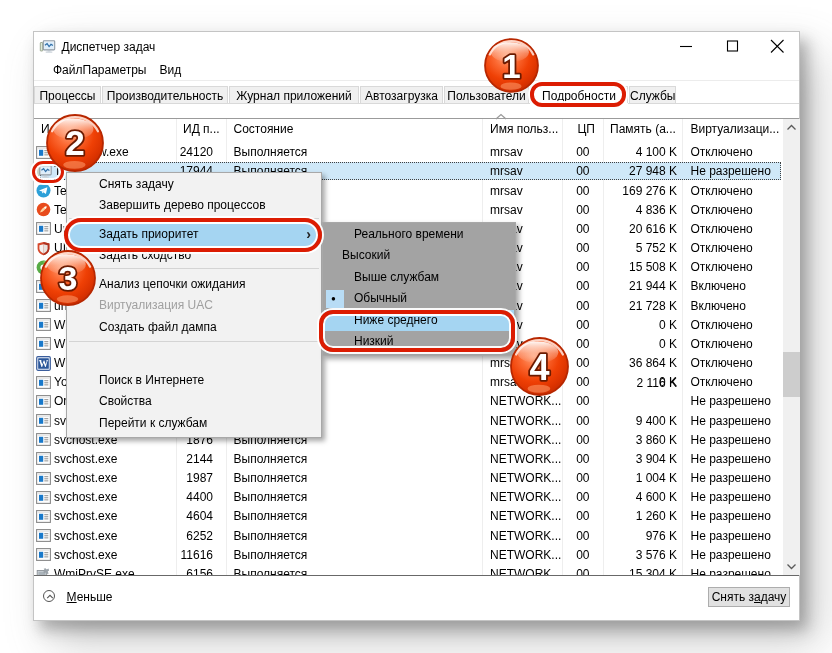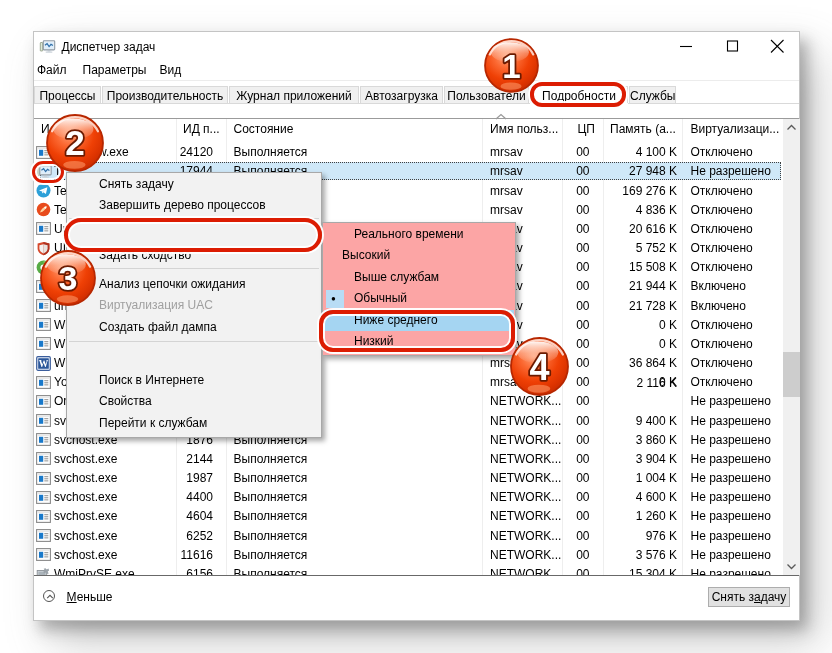--- a/index.html
+++ b/index.html
@@ -33,21 +33,21 @@
 
 #footer { position:absolute; left:0; top:543.6px; width:765px; height:44.39999999999998px; background:#fff; }
 #lesscirc { position:absolute; left:8.5px; top:558px; width:12px; height:12px; border:1px solid #555; border-radius:50%; }
 #lesstext { position:absolute; left:32.5px; top:564.5px; font-size:12px; transform:translateY(-50%); }
 #endbtn { position:absolute; left:674px; top:555px; width:82px; height:20px; background:#e1e1e1;
   border:1px solid #adadad; font-size:12px; text-align:center; line-height:18px; }
 
 #cmenu { position:absolute; left:32px; top:139.5px; width:256px; height:266px;
   background:#f2f2f2; border:1px solid #a8a8a8; box-shadow:3px 3px 5px rgba(0,0,0,.35); z-index:10; }
 #smenu { position:absolute; left:288px; top:190px; width:194px; height:134px;
-  background:#fca5a5; border:1px solid #a8a8a8; box-shadow:3px 3px 5px rgba(0,0,0,.35); z-index:11; }
+  background:#a3a3a3; border:1px solid #a8a8a8; box-shadow:3px 3px 5px rgba(0,0,0,.35); z-index:11; }
 .mi { position:absolute; left:1px; right:1px; font-size:12px; color:#000; padding-left:31px; white-space:nowrap; }
 .mi.hl { background:#a5d5f2; }
 .mi.hl2 { background:#a5d5f2; }
 .mi.gray { color:#a0a0a0; }
 .msep { position:absolute; left:2px; right:2px; height:1px; background:#d4d4d4; }
 .arrow { position:absolute; right:9px; font-size:14px; font-weight:bold; color:#222; }
 .bulletbox { position:absolute; left:2px; top:1.5px; width:18px; height:18.5px; background:#b8dcf5; }
 .bullet { position:absolute; left:7px; font-size:8px; }
 
 .ring { position:absolute; border:3.5px solid #dc1c02; z-index:20;
@@ -62,21 +62,21 @@
       <rect x="8" y="10.9" width="3" height="1.6" fill="#b9c2ca"></rect>
       <rect x="6.2" y="12.5" width="6.6" height="1.2" fill="#c8d0d7"></rect>
     </svg>
   <div id="title">Диспетчер задач</div>
   <svg class="capbtn" style="left:641px;top:1px" width="120" height="25">
     <line x1="5" y1="13.5" x2="17" y2="13.5" stroke="#000" stroke-width="1.1"></line>
     <rect x="52.5" y="8" width="10" height="10" fill="none" stroke="#000" stroke-width="1.1"></rect>
     <line x1="96" y1="7" x2="108.5" y2="19.5" stroke="#000" stroke-width="1.1"></line>
     <line x1="108.5" y1="7" x2="96" y2="19.5" stroke="#000" stroke-width="1.1"></line>
   </svg>
-  <div class="mb" style="left:3px">Файл</div>
+  <div class="mb" style="left:19px">Файл</div>
   <div class="mb" style="left:48.5px">Параметры</div>
   <div class="mb" style="left:125.5px">Вид</div>
   <div style="position:absolute;left:0;top:47.5px;width:765px;height:1px;background:#ececec"></div>
   <div class="tab" style="left:0px;width:67px">Процессы</div>
 <div class="tab" style="left:195px;width:130px">Журнал приложений</div>
 <div class="tab" style="left:68px;width:126px">Производительность</div>
 <div class="tab" style="left:326px;width:83px">Автозагрузка</div>
 <div class="tab" style="left:410px;width:85px">Пользователи</div>
 <div class="tab sel" style="left:496px;width:98px">Подробности</div>
 <div class="tab" style="left:595px;width:47px">Службы</div>
@@ -448,20 +448,21 @@
   <div id="lesscirc"></div>
   <svg style="position:absolute;left:8.5px;top:558px" width="14" height="14">
       <path d="M4.2 8.2 L7 5.4 L9.8 8.2" fill="none" stroke="#555" stroke-width="1.1"></path>
     </svg>
   <div id="lesstext"><u>М</u>еньше</div>
   <div id="endbtn">Снять з<u>а</u>дачу</div>
   <div id="cmenu">
 <div class="mi" style="top:1.1px;height:21.5px;line-height:21.5px">Снять задачу</div>
 <div class="mi" style="top:22.7px;height:21.5px;line-height:21.5px">Завершить дерево процессов</div>
 <div class="msep" style="top:45.4px"></div>
+<div class="mi hl" style="top:51.8px;height:21.5px;line-height:21.5px">Задать приоритет<span class="arrow">›</span></div>
 <div class="mi" style="top:72.9px;height:21.5px;line-height:21.5px">Задать сходство</div>
 <div class="msep" style="top:95.9px"></div>
 <div class="mi" style="top:101.1px;height:21.5px;line-height:21.5px">Анализ цепочки ожидания</div>
 <div class="mi gray" style="top:122.6px;height:21.5px;line-height:21.5px">Виртуализация UAC</div>
 <div class="mi" style="top:144.1px;height:21.5px;line-height:21.5px">Создать файл дампа</div>
 <div class="msep" style="top:168.8px"></div>
 <div class="mi" style="top:197.2px;height:21.5px;line-height:21.5px">Поиск в Интернете</div>
 <div class="mi" style="top:218.8px;height:21.5px;line-height:21.5px">Свойства</div>
 <div class="mi" style="top:240.2px;height:21.5px;line-height:21.5px">Перейти к службам</div>
   </div>

